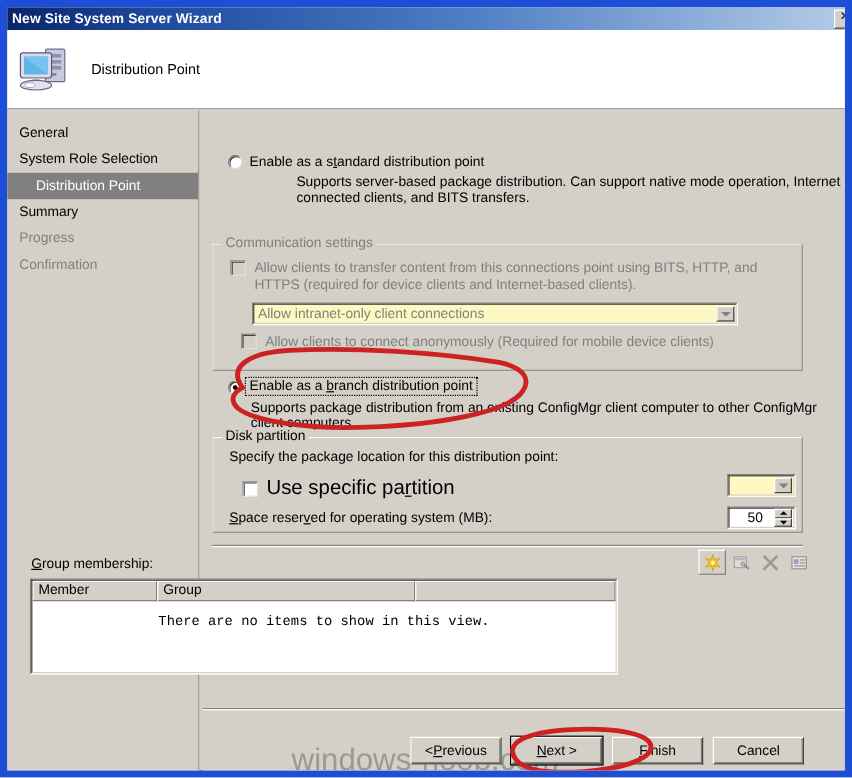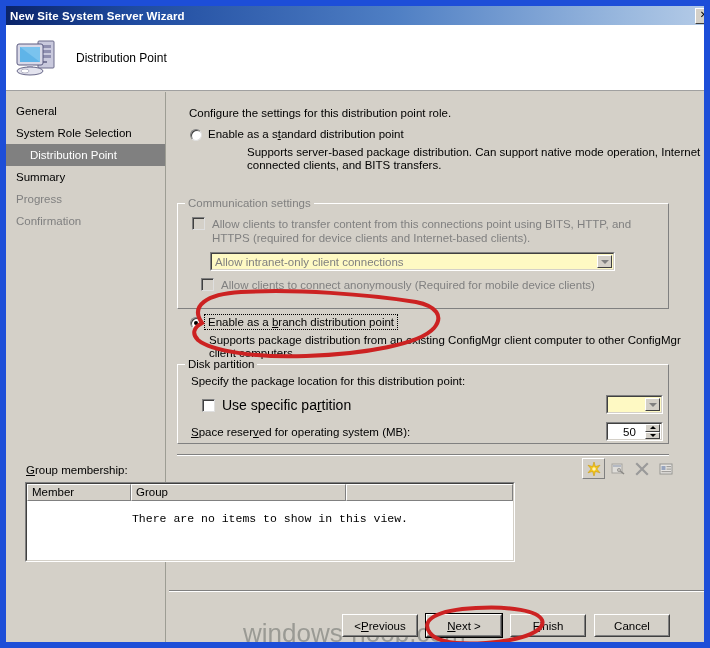--- a/index.html
+++ b/index.html
@@ -484,23 +484,22 @@
     <div class="side-item">General</div>
     <div class="side-item">System Role Selection</div>
     <div class="side-item sub active">Distribution Point</div>
     <div class="side-item">Summary</div>
     <div class="side-item disabled">Progress</div>
     <div class="side-item disabled">Confirmation</div>
   </div>
 
   <div class="content">
 
-    <div class="intro">Configure the settings for this distribution point role.</div>
-
-    <div class="radio-row" style="left:21px; top:36px;">
+
+    <div class="radio-row" style="left:21px; top:36px;align-items:center;">
       <span class="radio"></span>
       <span class="radio-label">Enable as a s<u>t</u>andard distribution point</span>
     </div>
     <div class="desc" style="left:40px; top:54px;margin-left:38px;">Supports server-based package distribution. Can support native mode operation, Internet connected clients, and BITS transfers.</div>
 
     <div class="groupbox" style="left:8px; top:111px; width:492px; height:106px;">
       <span class="inner"></span>
       <span class="gb-title disabled">Communication settings</span>
     </div>
 
@@ -530,21 +529,21 @@
 
     <div class="groupbox" style="left:8px; top:272px; width:492px; height:80px;">
       <span class="inner"></span>
       <span class="gb-title">Disk partition</span>
     </div>
 
     <div style="position:absolute; left:22px; top:283px; font-size:11.5px; white-space:nowrap;">Specify the package location for this distribution point:</div>
 
     <div style="position:absolute; left:33px; top:305px; display:flex; align-items:center;">
       <span class="cbox"></span>
-      <span style="margin-left:7px; font-size:14px; white-space:nowrap;">Use specific pa<u>r</u>tition</span>
+      <span style="margin-left:7px; font-size:17px; white-space:nowrap;">Use specific pa<u>r</u>tition</span>
     </div>
 
     <div class="combo" style="left:437px; top:303px; width:57px;">
       <span class="inner2"></span>
       <span class="combo-text"></span>
       <span class="combo-arrow">
           <span class="arrow-down"></span>
         </span>
     </div>
 

